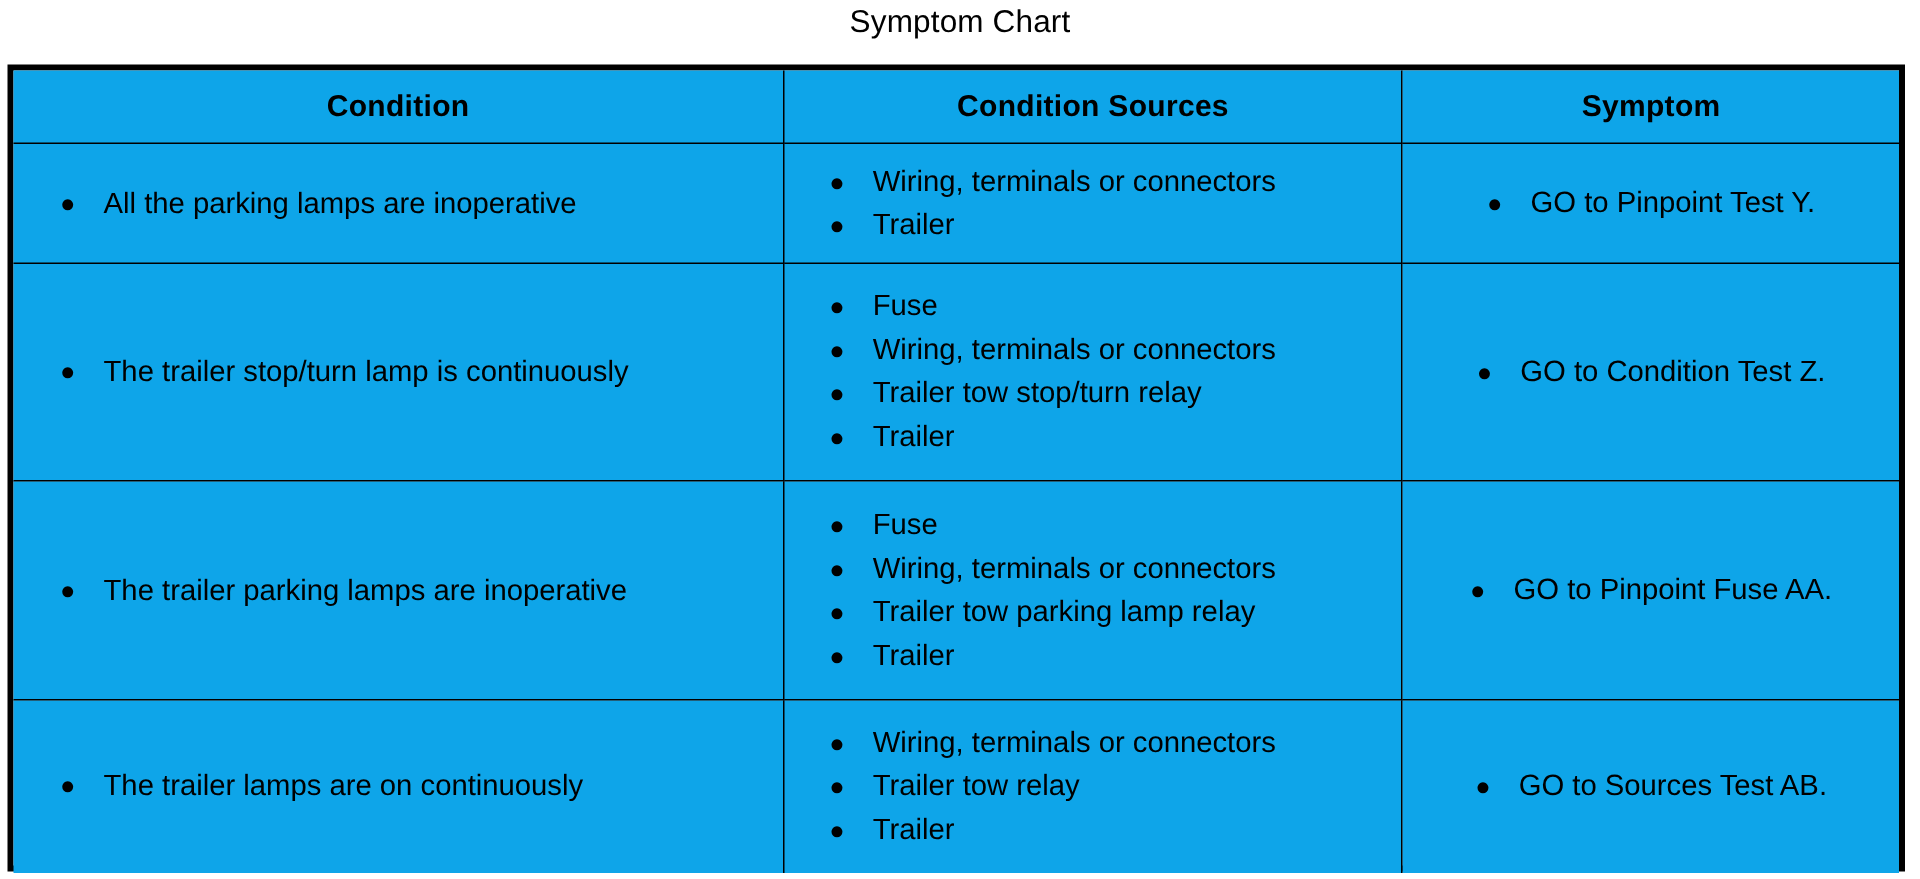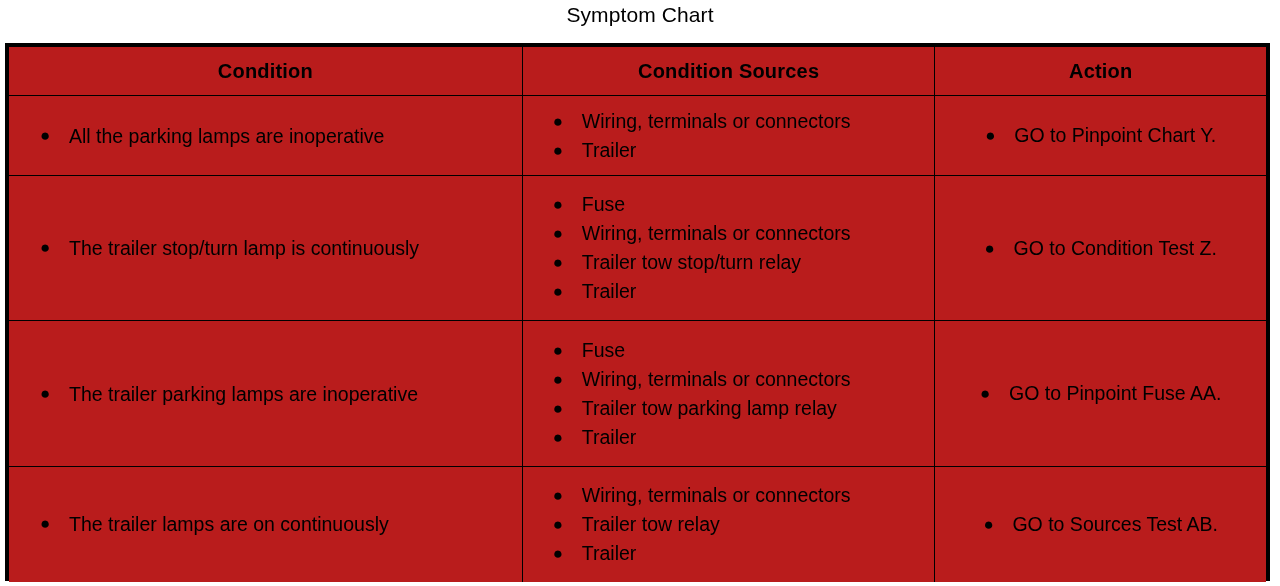--- a/index.html
+++ b/index.html
@@ -51,21 +51,21 @@
     width: 100%;
     height: 100%;
     border-collapse: collapse;
     table-layout: fixed;
   }
 
   table.grid td, table.grid th {
     border: 1.5px solid #000000;
     padding: 0;
     vertical-align: middle;
-    background: #b91c1c;
+    background: #0ea5e9;
   }
 
   
   table.grid tr:first-child th { border-top: none; }
   table.grid tr:last-child td { border-bottom: none; }
   table.grid td:first-child, table.grid th:first-child { border-left: none; }
   table.grid td:last-child, table.grid th:last-child { border-right: none; }
 
   .col-condition { width: 512px; }
   .col-sources   { width: 411px; }
@@ -144,21 +144,21 @@
 <div class="page">
 
   <div class="chart-title">Symptom Chart</div>
 
   <div class="symptom-table">
     <table class="grid">
       <thead>
         <tr>
           <th class="head-cell col-condition">Condition</th>
           <th class="head-cell col-sources">Condition Sources</th>
-          <th class="head-cell col-action">Action</th>
+          <th class="head-cell col-action">Symptom</th>
         </tr>
       </thead>
       <tbody>
 
         <tr class="r1">
           <td class="col-condition">
             <div class="cell-inner cond-wrap">
               <ul class="blist">
                 <li>
                   <span class="bullet">●</span><span class="btext">All the parking lamps are inoperative</span>
@@ -175,21 +175,21 @@
                 <li>
                   <span class="bullet">●</span><span class="btext">Trailer</span>
                 </li>
               </ul>
             </div>
           </td>
           <td class="col-action">
             <div class="cell-inner act-wrap">
               <ul class="blist">
                 <li>
-                  <span class="bullet">●</span><span class="btext">GO to Pinpoint Chart Y.</span>
+                  <span class="bullet">●</span><span class="btext">GO to Pinpoint Test Y.</span>
                 </li>
               </ul>
             </div>
           </td>
         </tr>
 
         <tr class="r2">
           <td class="col-condition">
             <div class="cell-inner cond-wrap">
               <ul class="blist">

